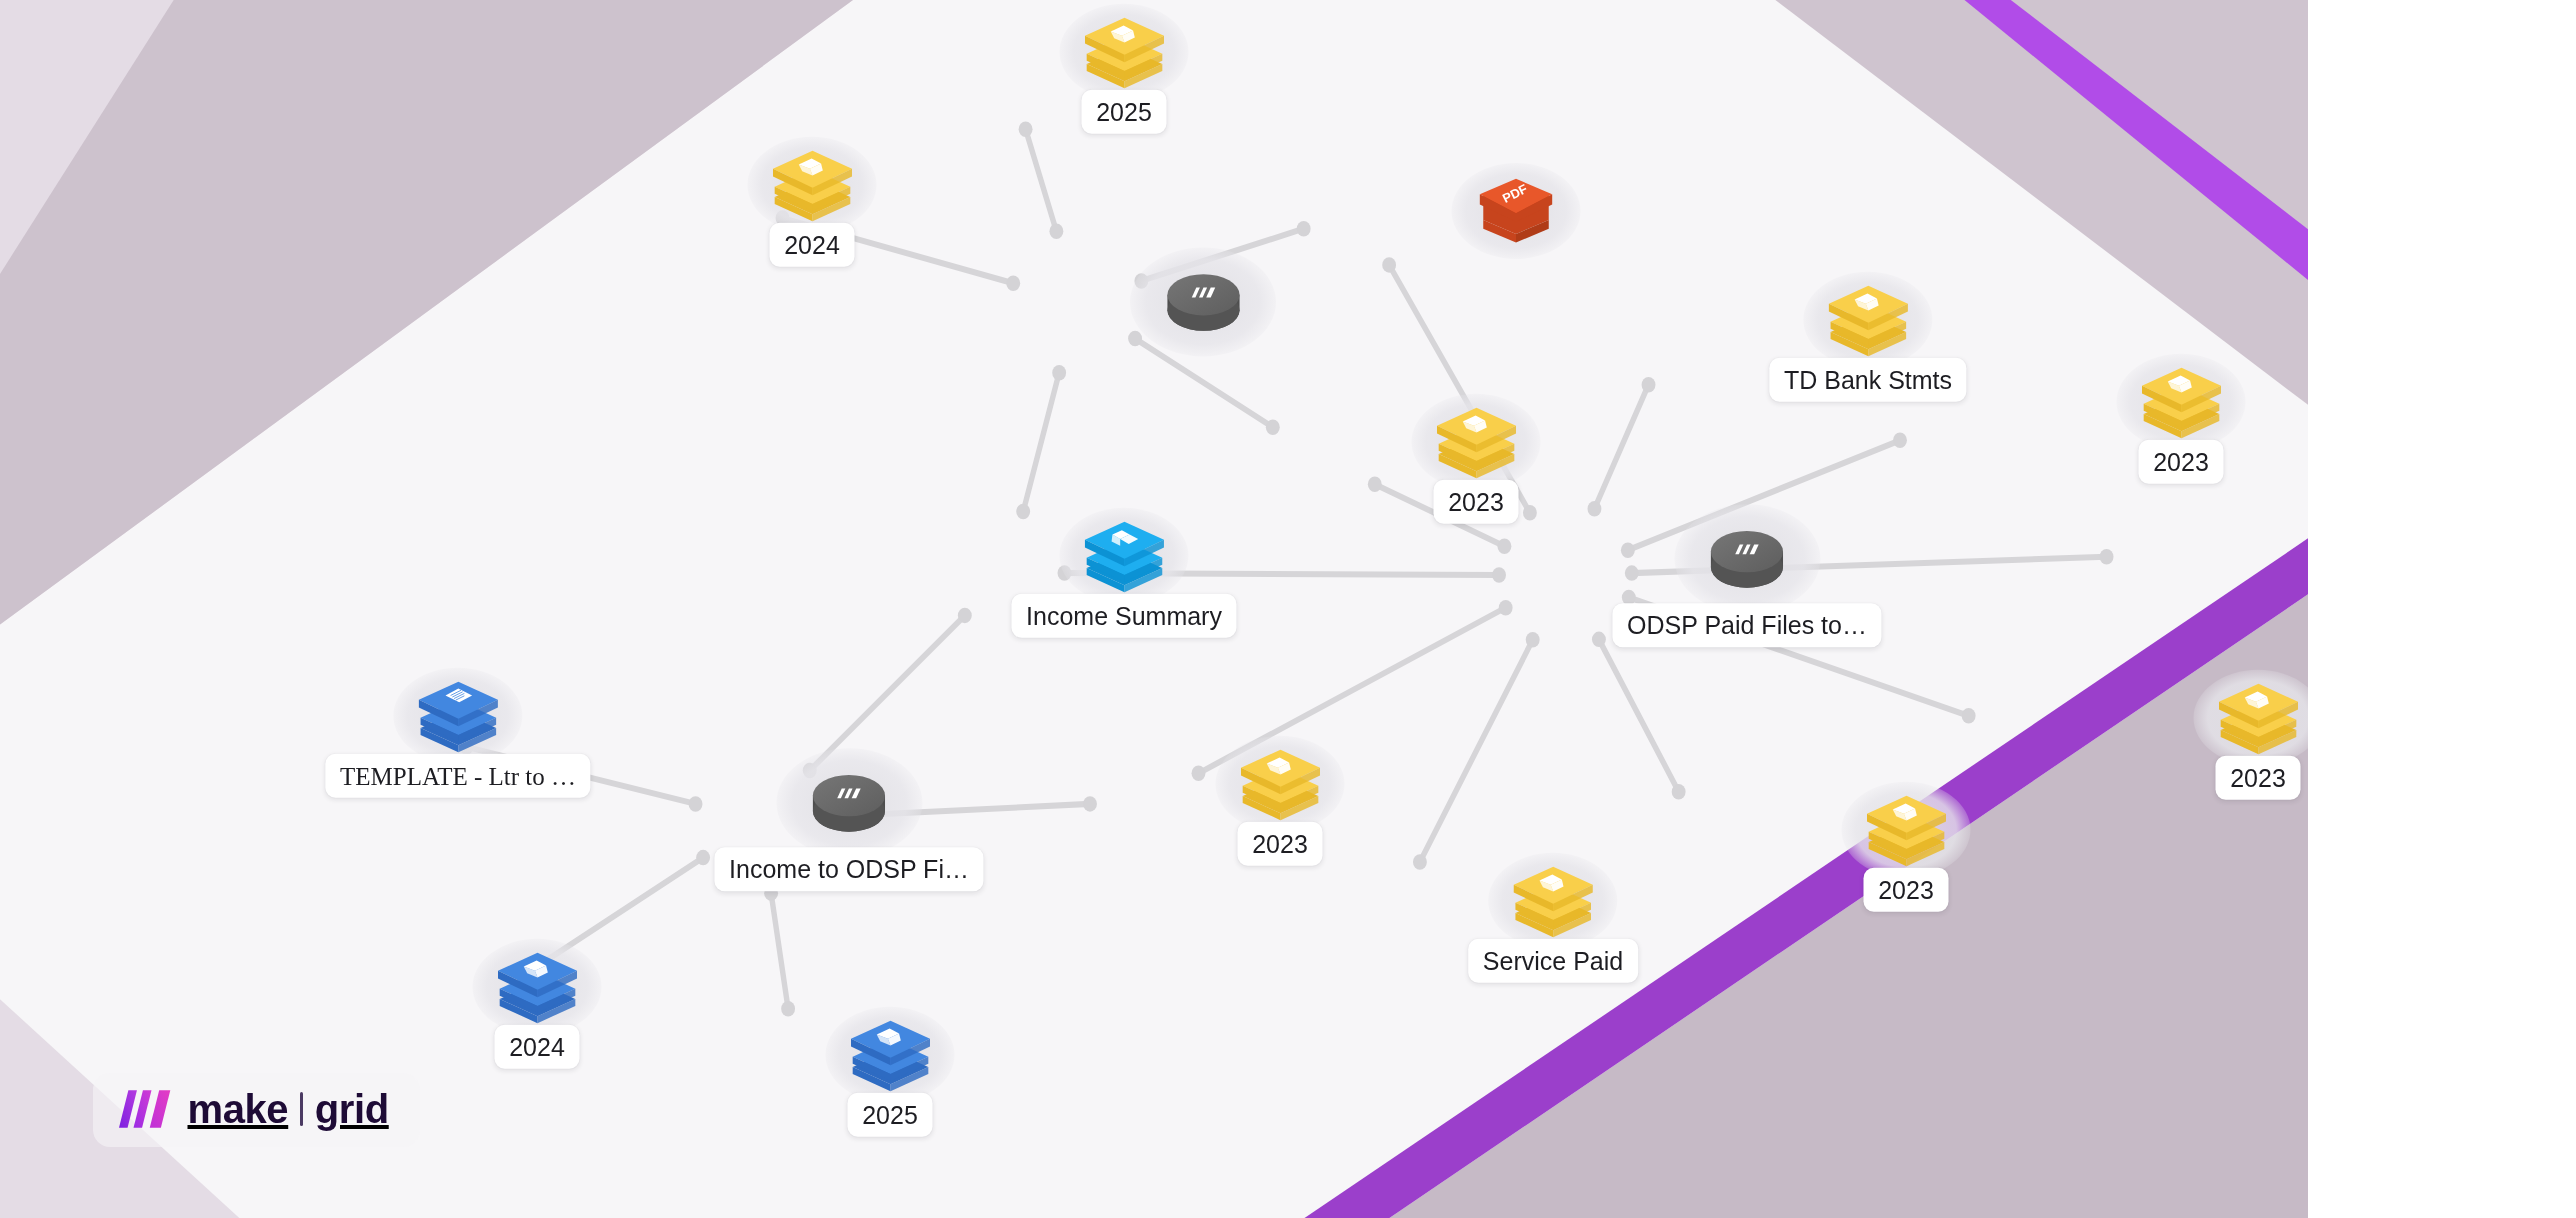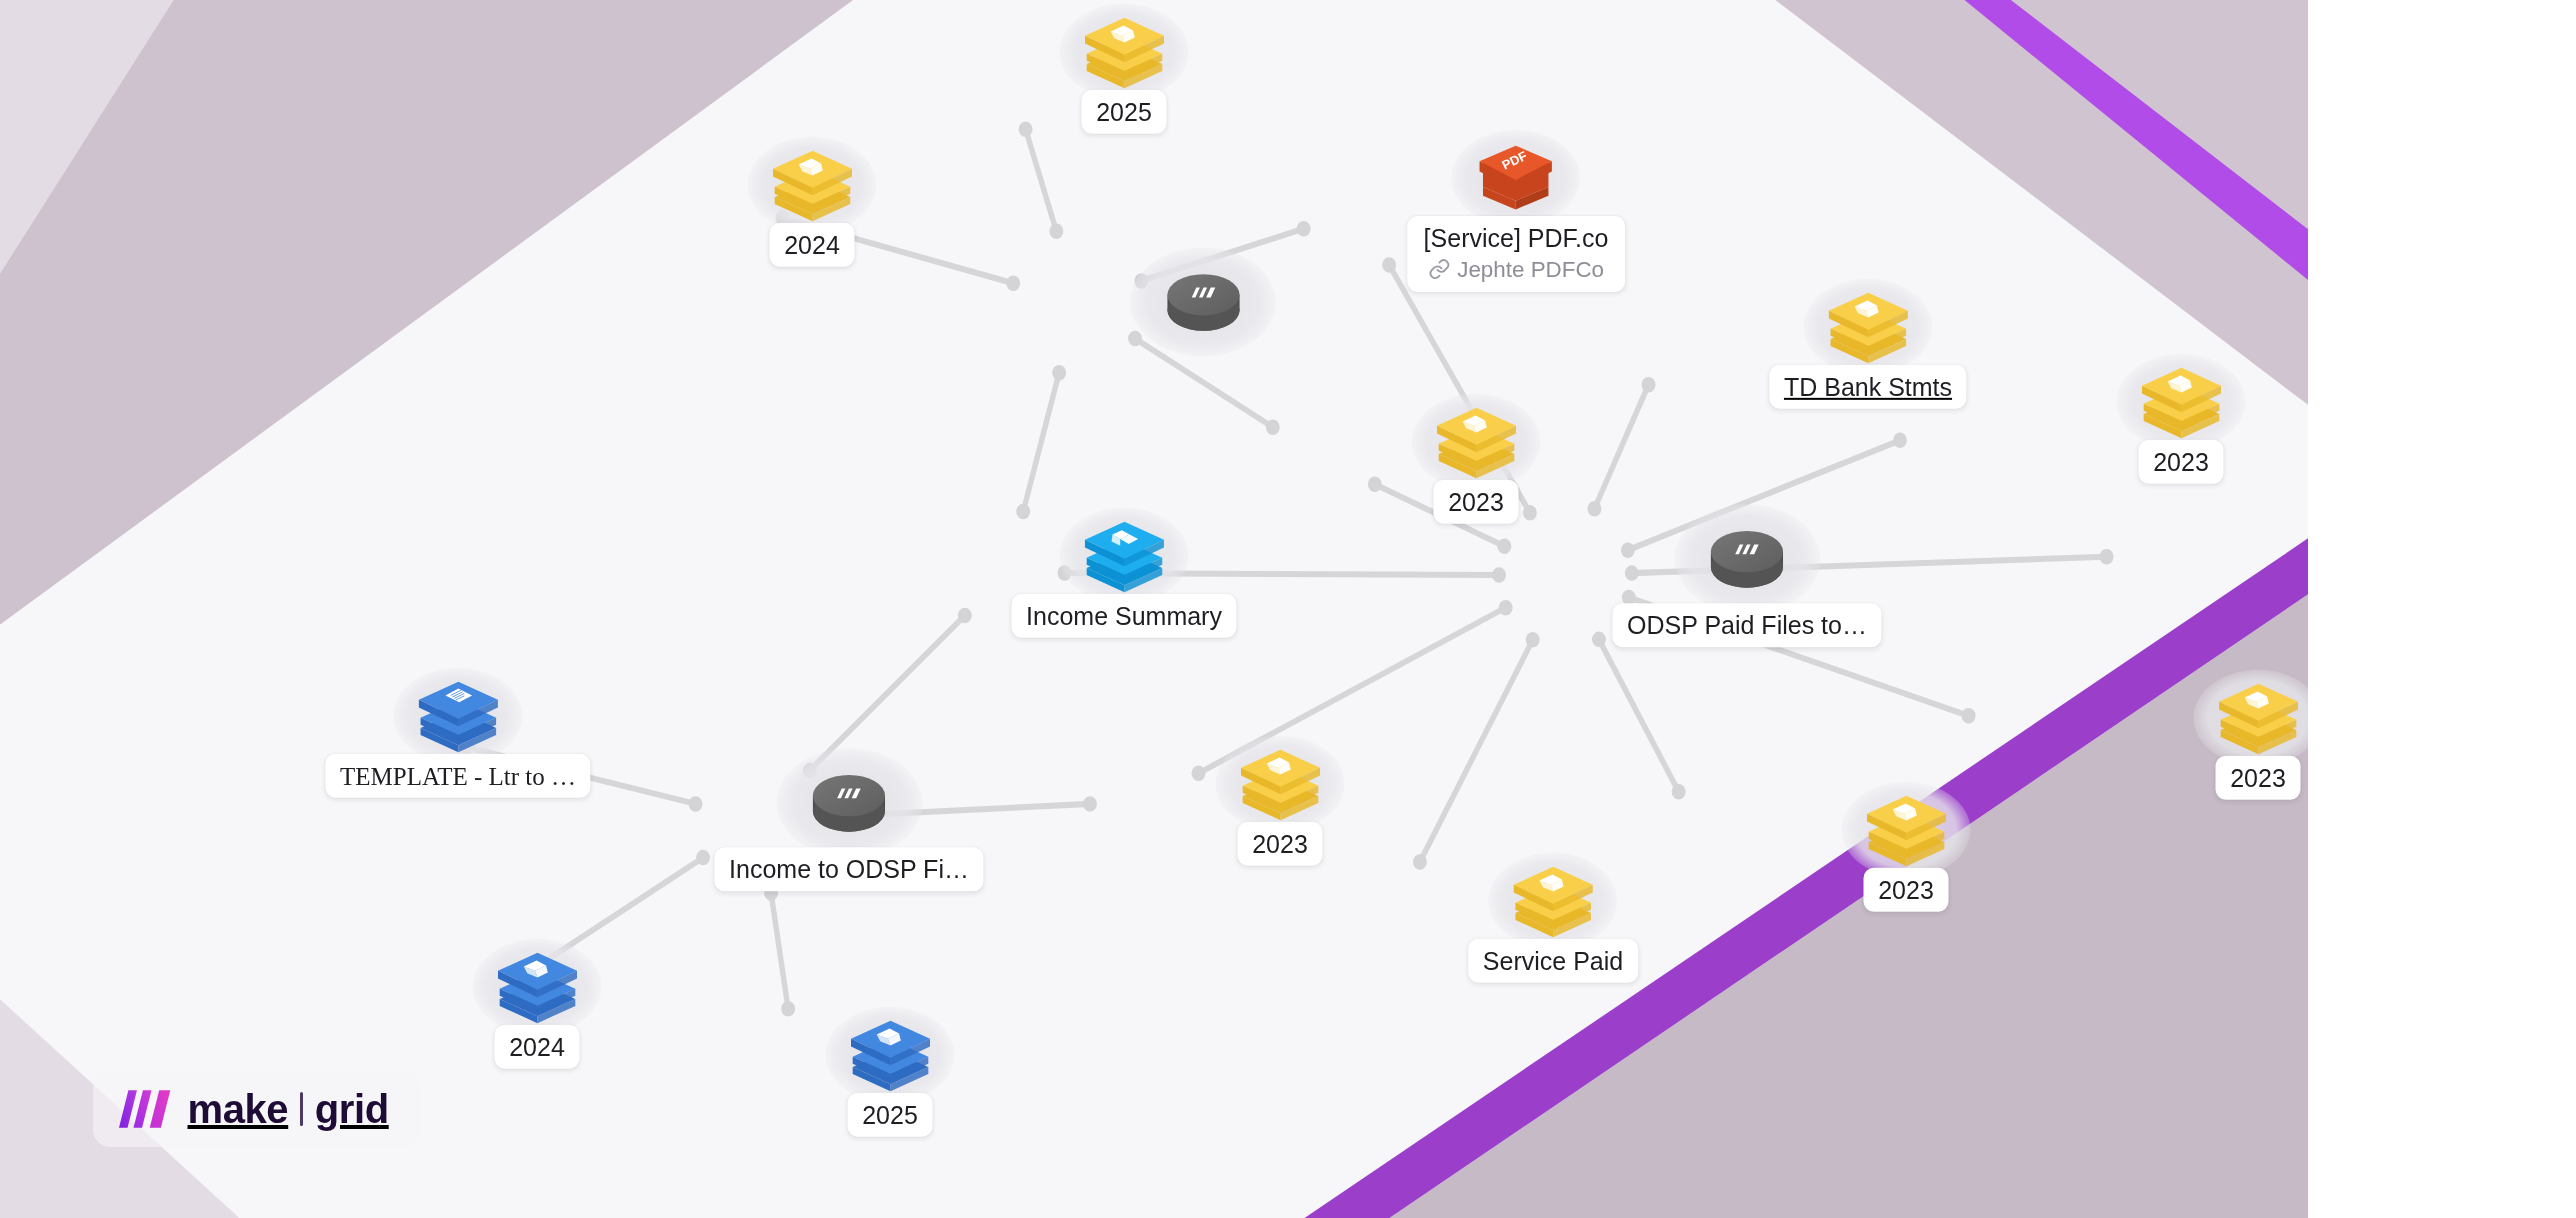--- a/index.html
+++ b/index.html
@@ -326,34 +326,22 @@
     <path d="M54 14 L92 30 L92 58 L54 74 L16 58 L16 30 Z" fill="#C7441D"></path>
     <path d="M16 58 L54 74 L54 84 L16 68 Z" fill="#C7441D"></path>
     <path d="M92 58 L54 74 L54 84 L92 68 Z" fill="#B03C18"></path>
     <path d="M54 10 L96 28 L54 50 L12 28 Z" fill="#E8572A"></path>
     <path d="M12 28 L54 50 L54 60 L12 40 Z" fill="#C7441D"></path>
     <path d="M96 28 L54 50 L54 60 L96 40 Z" fill="#C7441D"></path>
     <text x="54" y="32" fill="#FFFFFF" font-family="Liberation Sans, sans-serif" font-size="15" font-weight="bold" text-anchor="middle" transform="rotate(-26 54 30)">PDF</text>
   </svg>
           </div>
         </div>
-        <div class="label-chip two-line">
-          <span class="label-title">[Service] PDF.co</span>
-          <span class="label-sub">
-            <span class="link-glyph">
-  <svg viewBox="0 0 24 24" fill="none" stroke="#9B9BA4" stroke-width="2" stroke-linecap="round" stroke-linejoin="round">
-    <path d="M10 13a5 5 0 0 0 7.5.5l3-3a5 5 0 0 0-7-7l-1.5 1.5"></path>
-    <path d="M14 11a5 5 0 0 0-7.5-.5l-3 3a5 5 0 0 0 7 7l1.5-1.5"></path>
-  </svg>
-            </span>
-            <span>Jephte PDFCo</span>
-          </span>
-        </div>
-      </div>
-      <div class="node" style="left: 1868px; top: 344px; text-decoration: underline;">
+      </div>
+      <div class="node" style="left: 1868px; top: 337px;">
         <div class="node-halo">
           <div class="cube">
   <svg viewBox="0 0 104 92">
     <defs>
       <linearGradient id="ct5" x1="0" y1="0" x2="0.6" y2="1">
         <stop offset="0" stop-color="#F9CF4A"></stop>
                   <stop offset="1" stop-color="#F9CF4A"></stop>
       </linearGradient>
     </defs>
 

